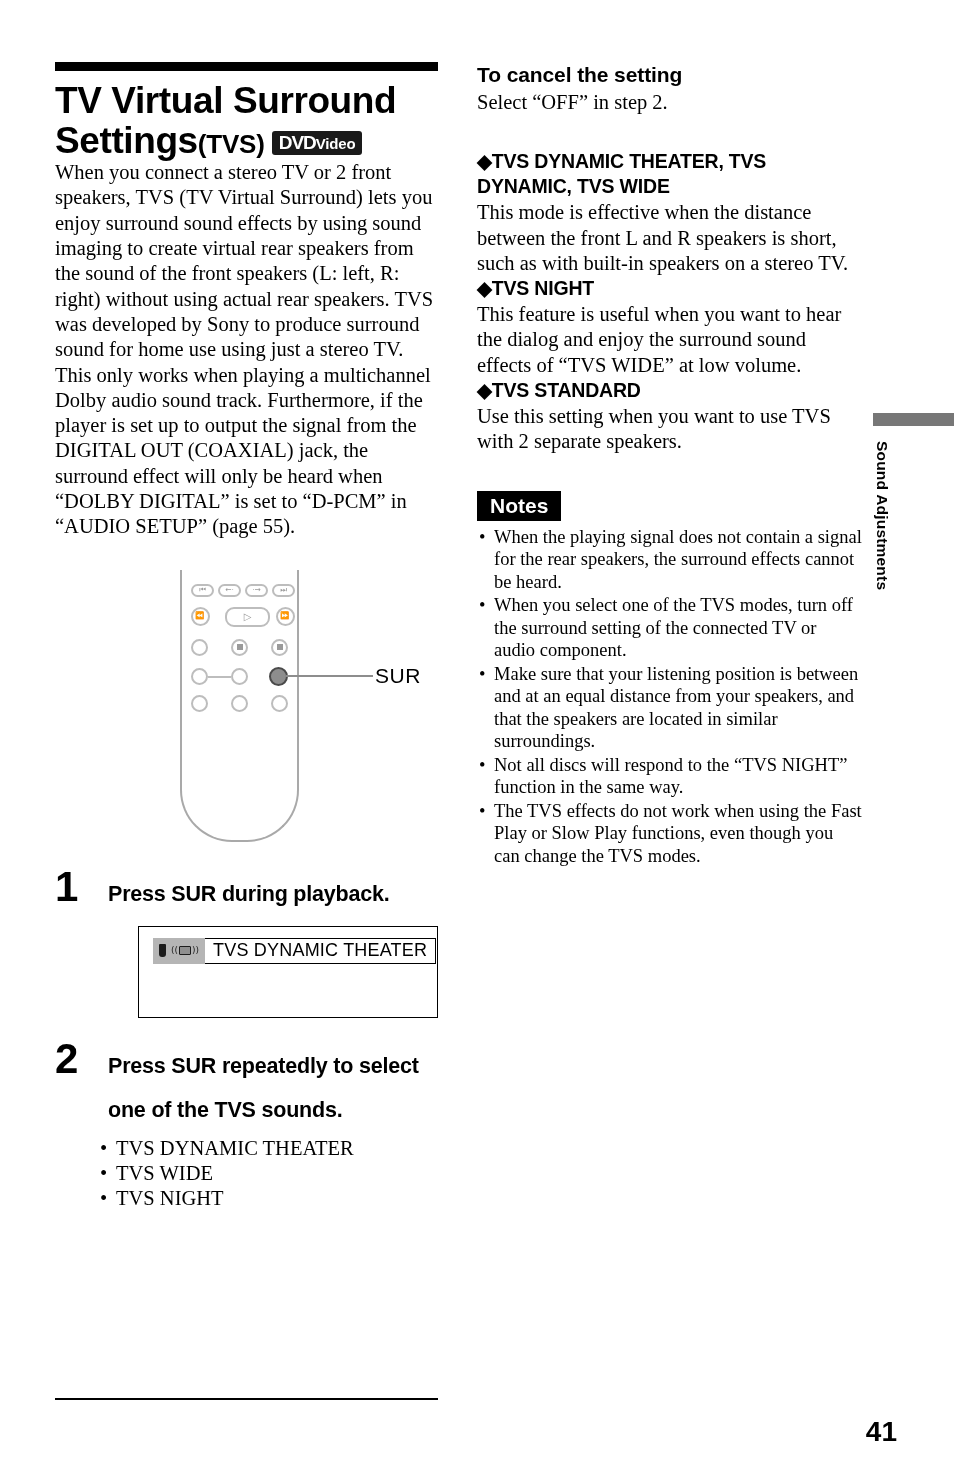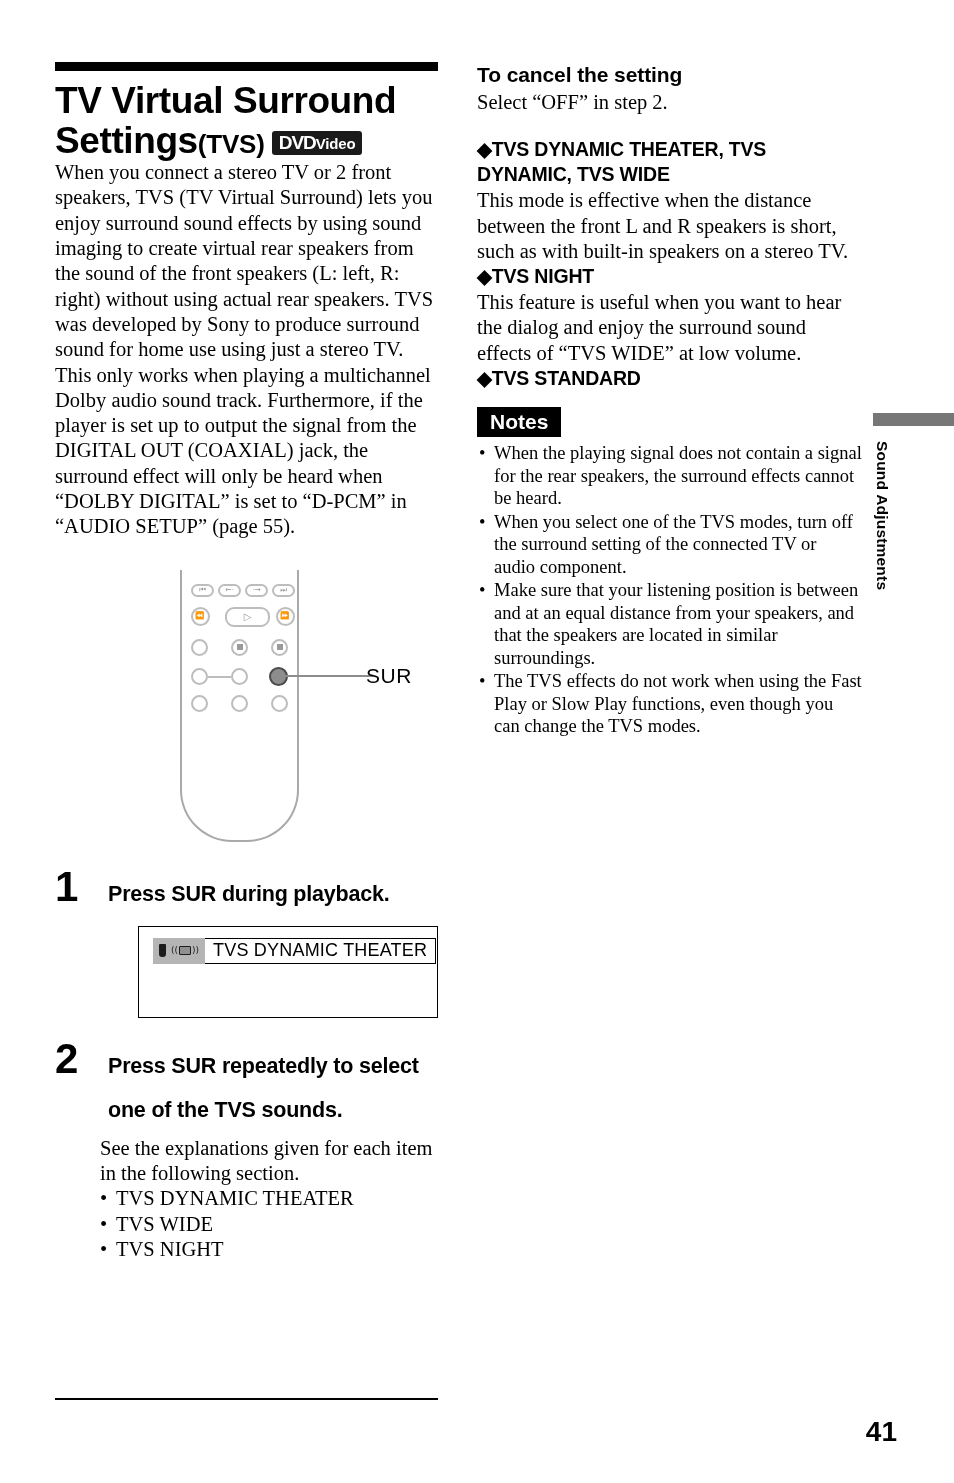--- a/index.html
+++ b/index.html
@@ -290,21 +290,21 @@
   }
   h3.diamond-head {
     font-family: "Liberation Sans", sans-serif;
     font-weight: bold;
     font-size: 19.5px;
     line-height: 25px;
     margin: 0 0 1px 0;
     letter-spacing: -0.2px;
   }
   .blk {
-    margin-top: 22px;
+    margin-top: 34px;
   }
   .blk-tight {
     margin-top: 0;
   }
 
   
   .notes-label {
     display: inline-block;
     background: #000;
     color: #fff;
@@ -420,21 +420,21 @@
         </div>
       <div class="btn" style="left:216px; top:77px; width:17px; height:17px; display:flex; align-items:center; justify-content:center;">
           <span class="glyph-sq"></span>
         </div>
 
       <div class="btn" style="left:136px; top:106px; width:17px; height:17px;"></div>
       <div class="link-h" style="left:153px; top:114px; width:23px;"></div>
       <div class="btn" style="left:176px; top:106px; width:17px; height:17px;"></div>
       <div class="btn-sur" style="left:214px; top:105px; width:19px; height:19px;"></div>
       <div class="connector" style="left:231px; top:113px; width:87px;"></div>
-      <div class="sur-label" style="left:311px; top:102px;">SUR</div>
+      <div class="sur-label" style="left:320px; top:102px;">SUR</div>
 
       <div class="btn" style="left:136px; top:133px; width:17px; height:17px;"></div>
       <div class="btn" style="left:176px; top:133px; width:17px; height:17px;"></div>
       <div class="btn" style="left:216px; top:133px; width:17px; height:17px;"></div>
     </div>
 
     <div class="step">
       <div class="step-num">1</div>
       <p class="step-head">Press SUR during playback.</p>
 
@@ -446,21 +446,20 @@
           </div>
           <div class="osd-text">TVS DYNAMIC THEATER</div>
         </div>
       </div>
     </div>
 
     <div class="step" style="margin-top:30px;">
       <div class="step-num">2</div>
       <p class="step-head">Press SUR repeatedly to select</p>
       <p class="step-head">one of the TVS sounds.</p>
-      <p class="step-body">See the explanations given for each item in the following section.</p>
       <ul class="plain">
         <li>TVS DYNAMIC THEATER</li>
         <li>TVS WIDE</li>
         <li>TVS NIGHT</li>
       </ul>
     </div>
   </div>
 
   <div class="bottom-rule"></div>
 
@@ -474,28 +473,30 @@
       <p class="body">This mode is effective when the distance between the front L and R speakers is short, such as with built-in speakers on a stereo TV.</p>
     </div>
 
     <div class="blk-tight">
       <h3 class="diamond-head">◆TVS NIGHT</h3>
       <p class="body">This feature is useful when you want to hear the dialog and enjoy the surround sound effects of “TVS WIDE” at low volume.</p>
     </div>
 
     <div class="blk-tight">
       <h3 class="diamond-head">◆TVS STANDARD</h3>
-    </div>
-
-    <div style="margin-top:16px;">
+      <p class="body">Use this setting when you want to use TVS with 2 separate speakers.</p>
+    </div>
+
+    <div style="margin-top:36px;">
       <div class="notes-label">Notes</div>
       <ul class="notes">
         <li>When the playing signal does not contain a signal for the rear speakers, the surround effects cannot be heard.</li>
         <li>When you select one of the TVS modes, turn off the surround setting of the connected TV or audio component.</li>
         <li>Make sure that your listening position is between and at an equal distance from your speakers, and that the speakers are located in similar surroundings.</li>
+        <li>Not all discs will respond to the “TVS NIGHT” function in the same way.</li>
         <li>The TVS effects do not work when using the Fast Play or Slow Play functions, even though you can change the TVS modes.</li>
       </ul>
     </div>
   </div>
 
   <div class="side-tab">
     <div class="side-tab-bar"></div>
     <div class="side-tab-text">Sound Adjustments</div>
   </div>
 

